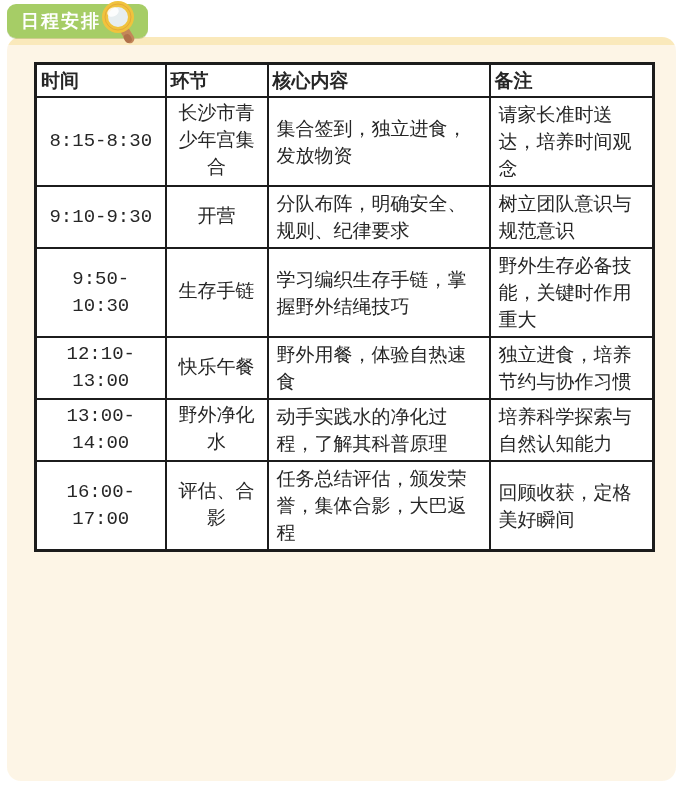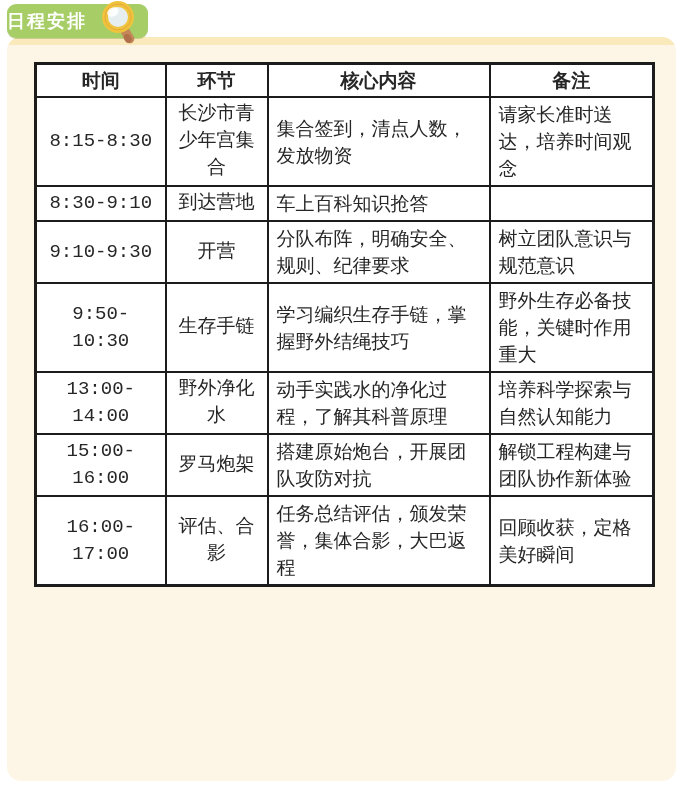--- a/index.html
+++ b/index.html
@@ -15,33 +15,33 @@
   }
   .badge {
     position:absolute; left:7px; top:4px; width:141px; height:34px;
     background:#a6cd66; border-radius:9px; z-index:2;
     display:flex; align-items:center;
     font-family:"Liberation Sans",sans-serif;
     box-shadow:0 1px 0 rgba(120,150,60,0.35);
   }
   .badge-label {
     color:#ffffff; font-weight:bold; font-size:18px;
-    padding-left:0; letter-spacing:2px;
+    padding-left:14px; letter-spacing:2px;
   }
   .magnifier { position:absolute; left:96px; top:0px; z-index:3; }
   table.schedule {
     border-collapse:collapse; table-layout:fixed; width:618px;
     border:3px solid #1c1c1c; background:#ffffff;
   }
   .schedule th, .schedule td {
     border:2px solid #1c1c1c; color:#262626;
     font-size:19px; line-height:27px; vertical-align:middle;
     padding:3px 8px; overflow:hidden;
   }
-  .schedule th { font-weight:bold; text-align:center; padding:2px 4px; height:27px; }
+  .schedule th { font-weight:bold; text-align:left; padding:2px 4px; height:27px; }
   td.time-cell, td.stage-cell { text-align:center;font-family:Liberation Mono, monospace; }
   td.content-cell, td.note-cell { text-align:left; }
 </style>
 </head>
 <body>
 
 <div class="page">
 
   <div class="card">
     <table class="schedule">
@@ -56,52 +56,46 @@
           <th>时间</th>
           <th>环节</th>
           <th>核心内容</th>
           <th>备注</th>
         </tr>
       </thead>
       <tbody>
           <tr>
             <td class="time-cell">8:15-8:30</td>
             <td class="stage-cell">长沙市青少年宫集合</td>
-            <td class="content-cell">集合签到，清点人数，发放物资</td>
+            <td class="content-cell">集合签到，独立进食，发放物资</td>
             <td class="note-cell">请家长准时送达，培养时间观念</td>
-          </tr>
-          <tr>
-            <td class="time-cell">8:30-9:10</td>
-            <td class="stage-cell">到达营地</td>
-            <td class="content-cell">车上百科知识抢答</td>
-            <td class="note-cell"></td>
           </tr>
           <tr>
             <td class="time-cell">9:10-9:30</td>
             <td class="stage-cell">开营</td>
             <td class="content-cell">分队布阵，明确安全、规则、纪律要求</td>
             <td class="note-cell">树立团队意识与规范意识</td>
           </tr>
           <tr>
             <td class="time-cell">9:50-10:30</td>
             <td class="stage-cell">生存手链</td>
             <td class="content-cell">学习编织生存手链，掌握野外结绳技巧</td>
             <td class="note-cell">野外生存必备技能，关键时作用重大</td>
           </tr>
           <tr>
+            <td class="time-cell">12:10-13:00</td>
+            <td class="stage-cell">快乐午餐</td>
+            <td class="content-cell">野外用餐，体验自热速食</td>
+            <td class="note-cell">独立进食，培养节约与协作习惯</td>
+          </tr>
+          <tr>
             <td class="time-cell">13:00-14:00</td>
             <td class="stage-cell">野外净化水</td>
             <td class="content-cell">动手实践水的净化过程，了解其科普原理</td>
             <td class="note-cell">培养科学探索与自然认知能力</td>
-          </tr>
-          <tr>
-            <td class="time-cell">15:00-16:00</td>
-            <td class="stage-cell">罗马炮架</td>
-            <td class="content-cell">搭建原始炮台，开展团队攻防对抗</td>
-            <td class="note-cell">解锁工程构建与团队协作新体验</td>
           </tr>
           <tr>
             <td class="time-cell">16:00-17:00</td>
             <td class="stage-cell">评估、合影</td>
             <td class="content-cell">任务总结评估，颁发荣誉，集体合影，大巴返程</td>
             <td class="note-cell">回顾收获，定格美好瞬间</td>
           </tr>
         </tbody>
     </table>
   </div>

